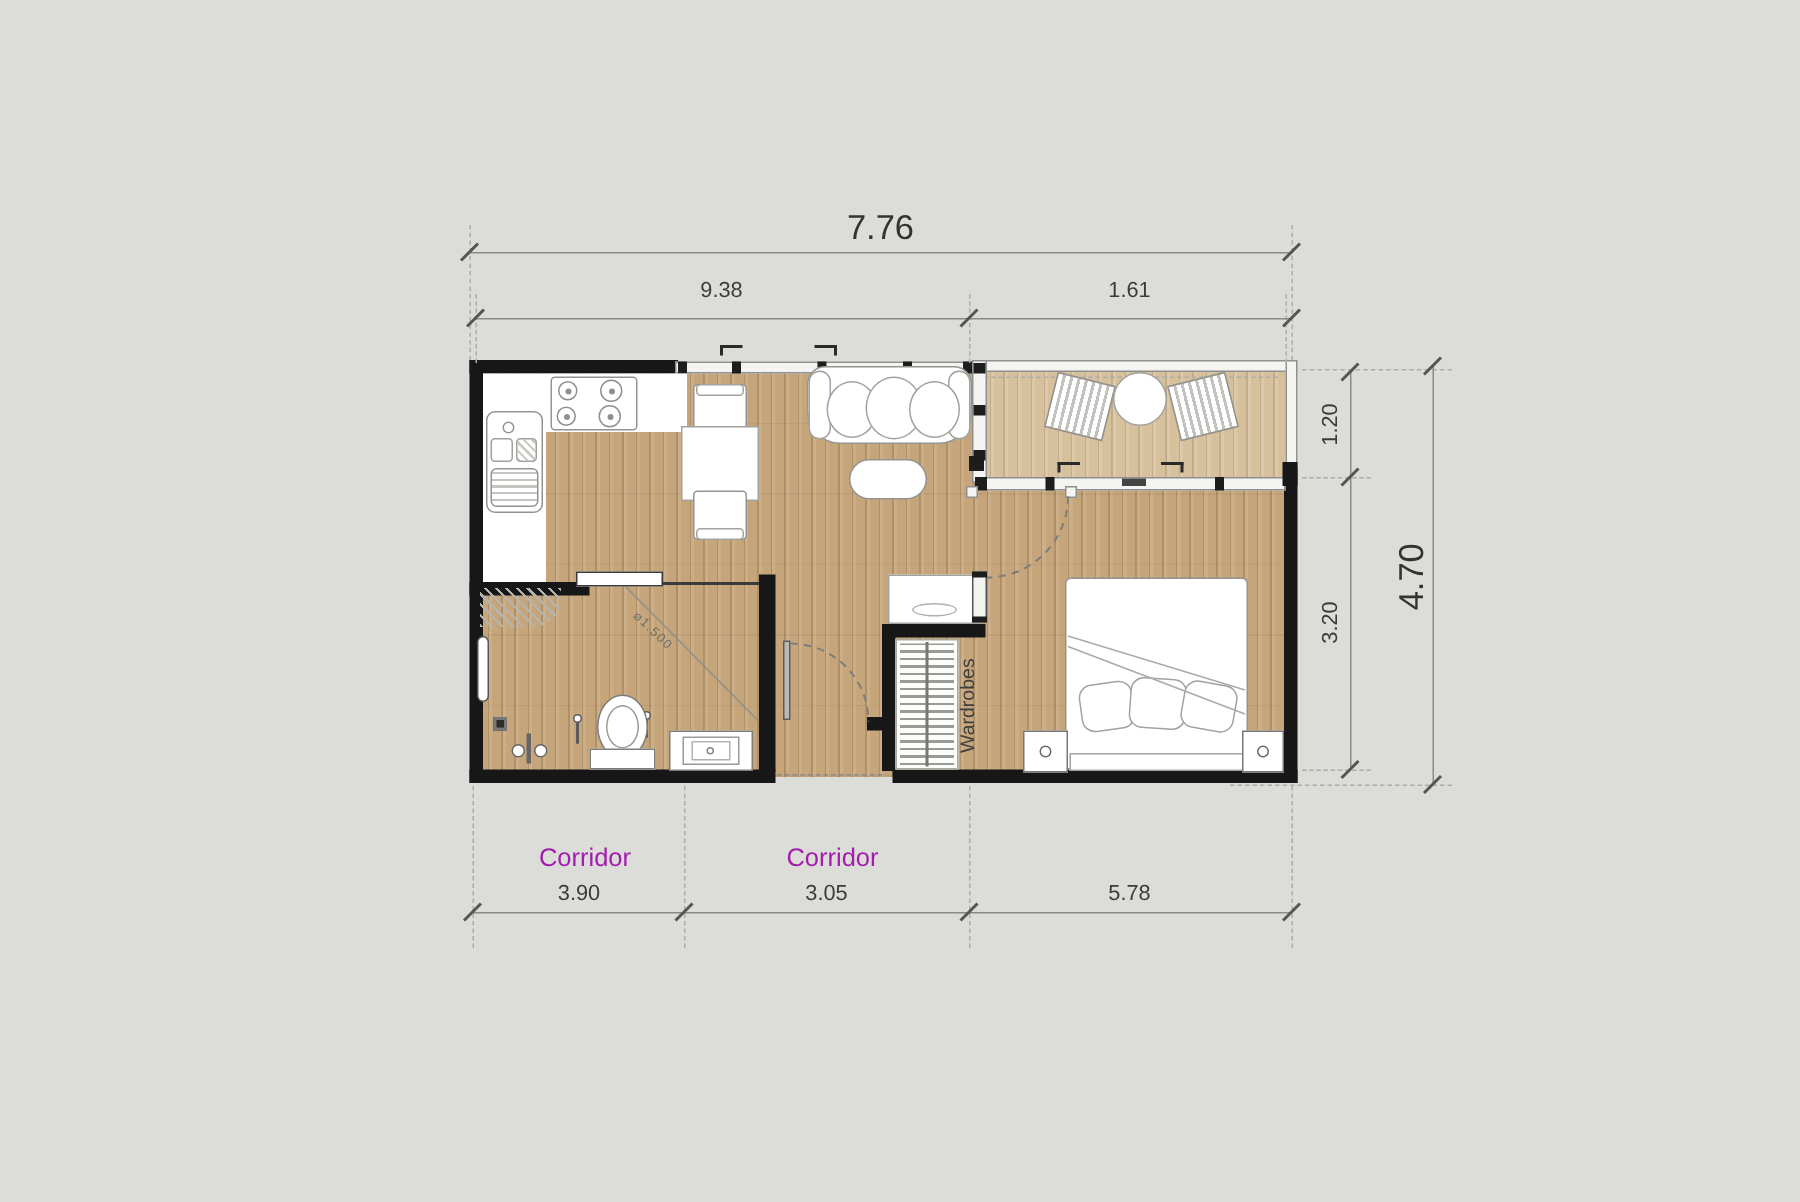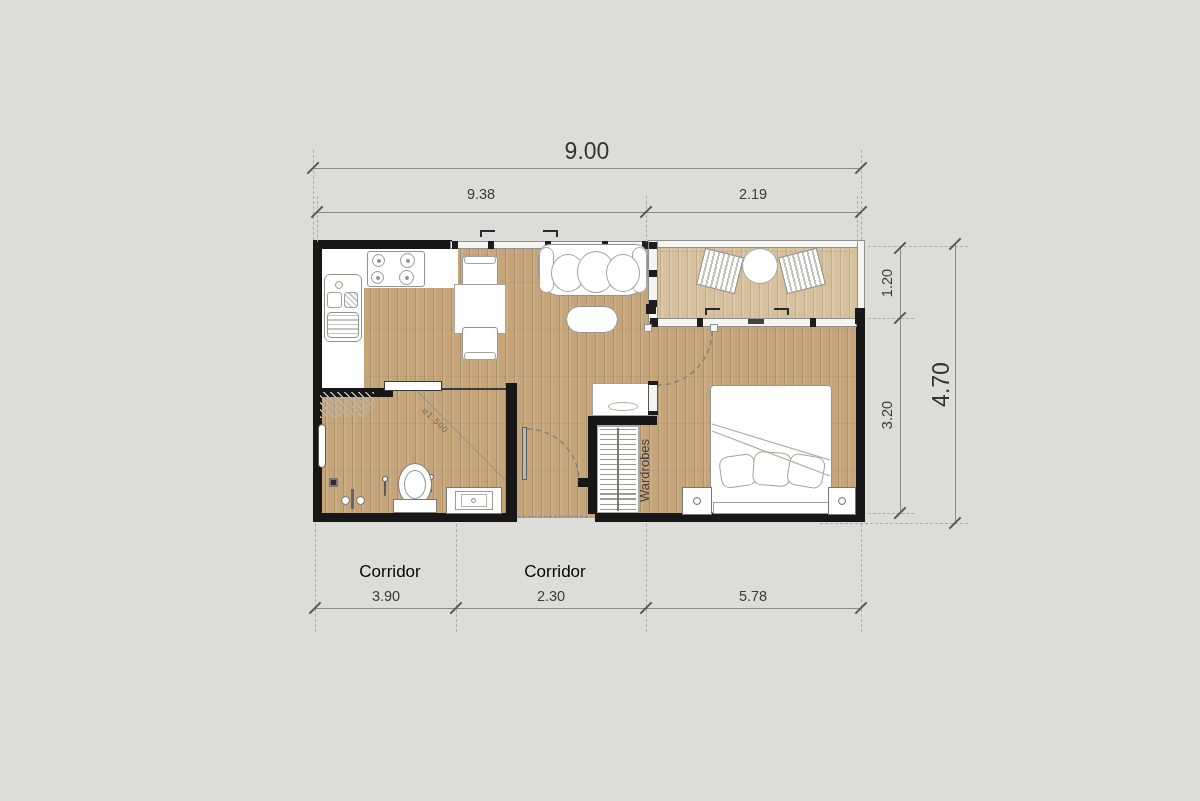--- a/index.html
+++ b/index.html
@@ -17,21 +17,21 @@
   .furn{position:absolute;background:#fff;border:1.5px solid #939390;box-sizing:border-box;}
   .thin{position:absolute;background:#fff;border:1px solid #a9a9a4;box-sizing:border-box;}
   .dimline-h{position:absolute;border-top:1px solid #8a8a8a;height:0;}
   .dimline-v{position:absolute;border-left:1px solid #8a8a8a;width:0;}
   .dash-v{position:absolute;border-left:1px dashed #adada7;width:0;}
   .dash-h{position:absolute;border-top:1px dashed #adada7;height:0;}
   .tick{position:absolute;width:16px;height:2px;background:#555;transform:rotate(-45deg);}
   .dimlabel{position:absolute;text-align:center;font-size:14.5px;color:#3b3b3b;}
   .dimlabel-big{position:absolute;text-align:center;font-size:23px;color:#333;}
   .rot{transform:rotate(-90deg);}
-  .roomlabel{position:absolute;text-align:center;font-size:17px;color:#000000;}
+  .roomlabel{position:absolute;text-align:center;font-size:17px;color:#a21caf;}
   .circle{border-radius:50%;}
   .burner{position:absolute;border:1.5px solid #909090;border-radius:50%;background:#fff;display:flex;align-items:center;justify-content:center;box-sizing:border-box;}
   .burner i{width:4px;height:4px;border-radius:50%;background:#909090;display:block;}
   .swingmark{position:absolute;width:13px;height:5px;border-top:2px solid #2a2a2a;}
   .svg-overlay{position:absolute;left:0;top:0;pointer-events:none;}
 </style>
 </head>
 <body>
 
 <div id="root">
@@ -174,44 +174,44 @@
 
   <div class="dash-v" style="left:313px;top:150px;height:90px;"></div>
   <div class="dash-v" style="left:317px;top:196px;height:46px;"></div>
   <div class="dash-v" style="left:646px;top:196px;height:46px;"></div>
   <div class="dash-v" style="left:857px;top:196px;height:46px;"></div>
   <div class="dash-v" style="left:861px;top:150px;height:90px;"></div>
 
   <div class="dimline-h" style="left:313px;top:168px;width:548px;"></div>
   <div class="tick" style="left:305px;top:167px;"></div>
   <div class="tick" style="left:853px;top:167px;"></div>
-  <div class="dimlabel-big" style="left:547px;top:138px;width:80px;">9.00</div>
+  <div class="dimlabel-big" style="left:547px;top:138px;width:80px;">7.76</div>
 
   <div class="dimline-h" style="left:317px;top:212px;width:544px;"></div>
   <div class="tick" style="left:309px;top:211px;"></div>
   <div class="tick" style="left:638px;top:211px;"></div>
   <div class="tick" style="left:853px;top:211px;"></div>
   <div class="dimlabel" style="left:451px;top:186px;width:60px;">9.38</div>
-  <div class="dimlabel" style="left:723px;top:186px;width:60px;">2.19</div>
+  <div class="dimlabel" style="left:723px;top:186px;width:60px;">1.61</div>
 
   <div class="dash-v" style="left:315px;top:524px;height:108px;"></div>
   <div class="dash-v" style="left:456px;top:524px;height:108px;"></div>
   <div class="dash-v" style="left:646px;top:524px;height:108px;"></div>
   <div class="dash-v" style="left:861px;top:524px;height:108px;"></div>
 
   <div class="roomlabel" style="left:350px;top:562px;width:80px;">Corridor</div>
   <div class="roomlabel" style="left:515px;top:562px;width:80px;">Corridor</div>
 
   <div class="dimline-h" style="left:315px;top:608px;width:546px;"></div>
   <div class="tick" style="left:307px;top:607px;"></div>
   <div class="tick" style="left:448px;top:607px;"></div>
   <div class="tick" style="left:638px;top:607px;"></div>
   <div class="tick" style="left:853px;top:607px;"></div>
   <div class="dimlabel" style="left:356px;top:588px;width:60px;">3.90</div>
-  <div class="dimlabel" style="left:521px;top:588px;width:60px;">2.30</div>
+  <div class="dimlabel" style="left:521px;top:588px;width:60px;">3.05</div>
   <div class="dimlabel" style="left:723px;top:588px;width:60px;">5.78</div>
 
   <div class="dash-h" style="left:868px;top:246px;width:100px;"></div>
   <div class="dash-h" style="left:868px;top:318px;width:46px;"></div>
   <div class="dash-h" style="left:868px;top:513px;width:46px;"></div>
   <div class="dash-h" style="left:820px;top:523px;width:148px;"></div>
 
   <div class="dimline-v" style="left:900px;top:248px;height:265px;"></div>
   <div class="tick" style="left:892px;top:247px;"></div>
   <div class="tick" style="left:892px;top:317px;"></div>

